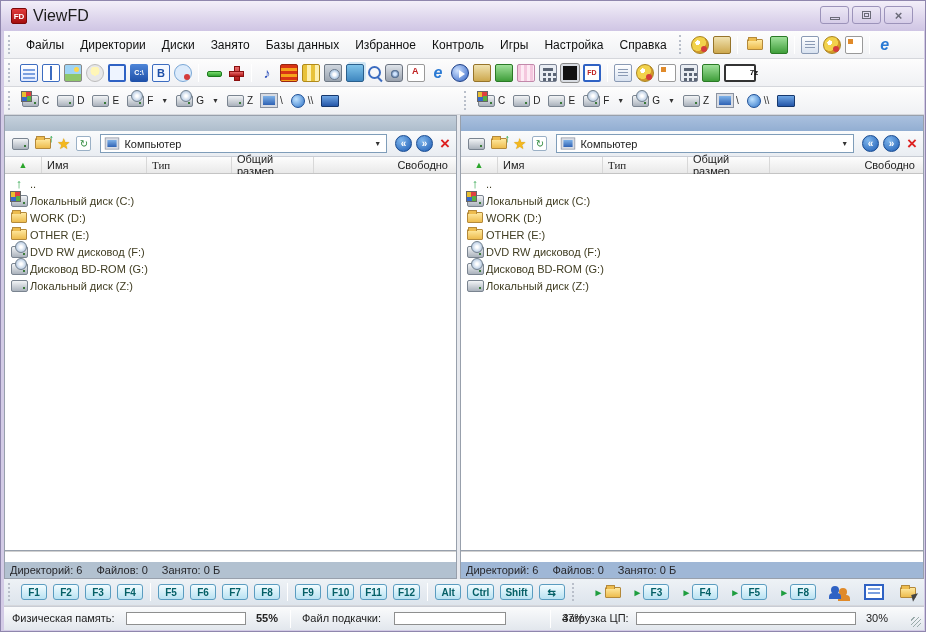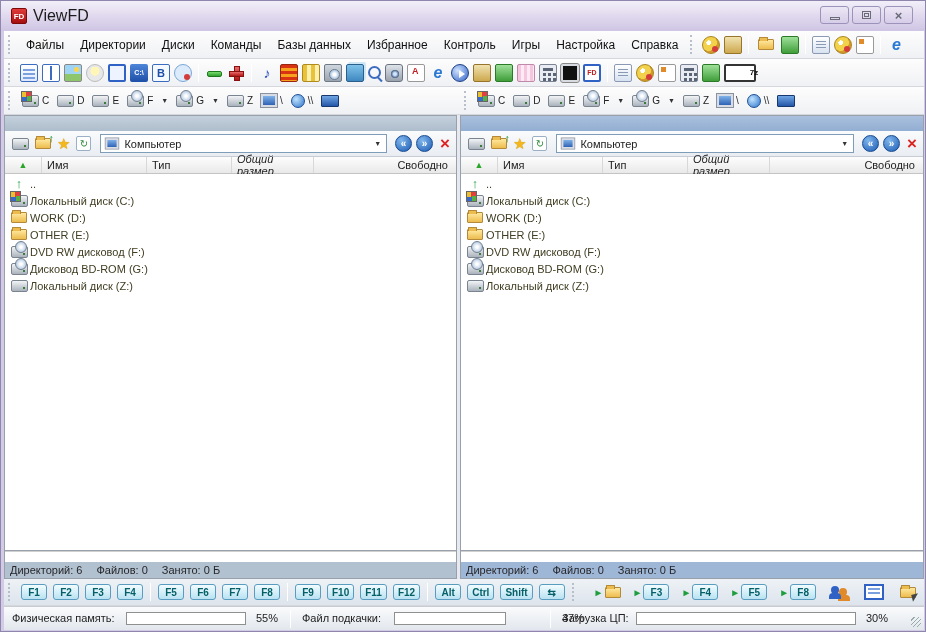--- a/index.html
+++ b/index.html
@@ -118,22 +118,22 @@
   .combo .i-netpc{transform:scale(.8);margin-right:4px;}
   .combo-text{flex:1;}
   .combo-arrow{font-size:7px;color:#333;padding:0 2px;}
   .navbtn{width:17px;height:17px;border-radius:50%;background:radial-gradient(circle at 35% 30%,#7fb6ec,#1d5cb4);color:#fff;font-size:10px;font-weight:bold;line-height:16px;text-align:center;margin:0 2px;border:1px solid #174a90;}
   .closex{color:#d22;font-size:17px;font-weight:bold;margin:0 2px 0 5px;line-height:15px;}
   
   .cols{height:17px;flex:none;display:flex;background:linear-gradient(#fdfdfd,#e9e9e9);border-bottom:1px solid #c4c4c4;font-size:11px;color:#222;}
   .col{padding:1px 5px;border-right:1px solid #d8d8d8;display:flex;align-items:center;}
   .c0{width:37px;justify-content:center;}
   .c1{width:105px;}
-  .c2{width:85px;}
-  .c3{width:82px;justify-content:flex-end;font-style:italic;}
+  .c2{width:85px;font-family:Liberation Serif, serif;}
+  .c3{width:82px;justify-content:flex-end;}
   .c4{flex:1;justify-content:flex-end;border-right:none;padding-right:8px;}
   .sort{color:#2aa52a;font-size:9px;}
   
   .list{flex:1;background:#fff;overflow:hidden;padding-top:1px;}
   .row{height:17px;display:flex;align-items:center;padding-left:3px;font-size:11px;color:#403d22;cursor:default;}
   .row .ic{width:22px;display:flex;justify-content:center;flex:none;}
   .panel-split{height:1px;background:#98a0ac;flex:none;}
   .whitestrip{height:11px;background:#fff;flex:none;border-top:1px solid #d0d0d0;}
   .pstatus{height:16px;flex:none;font-size:11px;color:#26262a;display:flex;align-items:center;gap:14px;padding:0 5px;}
   #panelL .pstatus{background:#b2c1d0;}
@@ -182,21 +182,21 @@
           <span class="x">×</span>
         </span>
     </div>
   </div>
 
   <div id="menubar" class="bar">
     <span class="grip"></span>
     <span class="mitem">Файлы</span>
     <span class="mitem">Директории</span>
     <span class="mitem">Диски</span>
-    <span class="mitem">Команды</span>
+    <span class="mitem">Занято</span>
     <span class="mitem">Базы данных</span>
     <span class="mitem">Избранное</span>
     <span class="mitem">Контроль</span>
     <span class="mitem">Игры</span>
     <span class="mitem">Настройка</span>
     <span class="mitem">Справка</span>
     <span class="grip"></span>
     <span class="ti t-palette"></span>
     <span class="ti t-package"></span>
     <span class="vsep"></span>
@@ -544,21 +544,21 @@
         <span class="fbtn" style="margin:0;">F8</span>
       </span>
     <span class="g-people" style="margin-left:14px;"></span>
     <span class="g-winlist" style="margin-left:14px;"></span>
     <span class="g-foldercur i-folder" style="margin-left:16px;"></span>
   </div>
 
   <div id="statusbar">
     <span class="sb-label" style="left:8px;">Физическая память:</span>
     <span class="sb-bar" style="left:122px;width:120px;"><span class="sb-fill" style="width: 55%;"></span></span>
-    <span class="sb-val" style="left:252px;">55%</span>
+    <span class="sb-val" style="left:252px;font-weight:bold;">55%</span>
     <span class="sb-sep" style="left:286px;"></span>
     <span class="sb-label" style="left:298px;">Файл подкачки:</span>
     <span class="sb-bar" style="left:390px;width:112px;"><span class="sb-fill" style="width: 47%;"></span></span>
     <span class="sb-val" style="left:510px;margin-left:48px;">47%</span>
     <span class="sb-sep" style="left:546px;"></span>
     <span class="sb-label" style="left:558px;">Загрузка ЦП:</span>
     <span class="sb-bar" style="left:632px;width:220px;"><span class="sb-fill" style="width: 30%;"></span></span>
     <span class="sb-val" style="left:862px;">30%</span>
     <span class="sb-grip"></span>
   </div>

